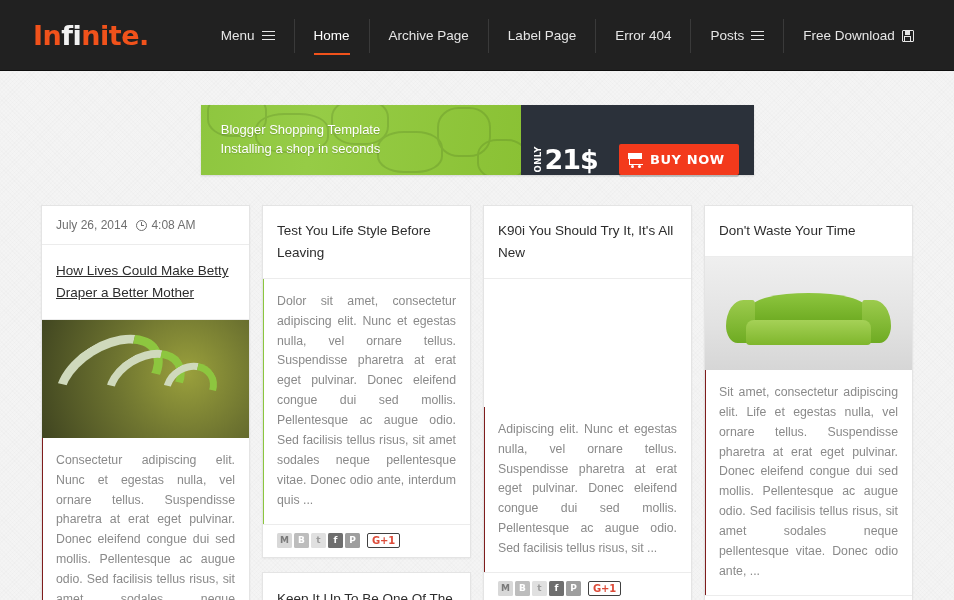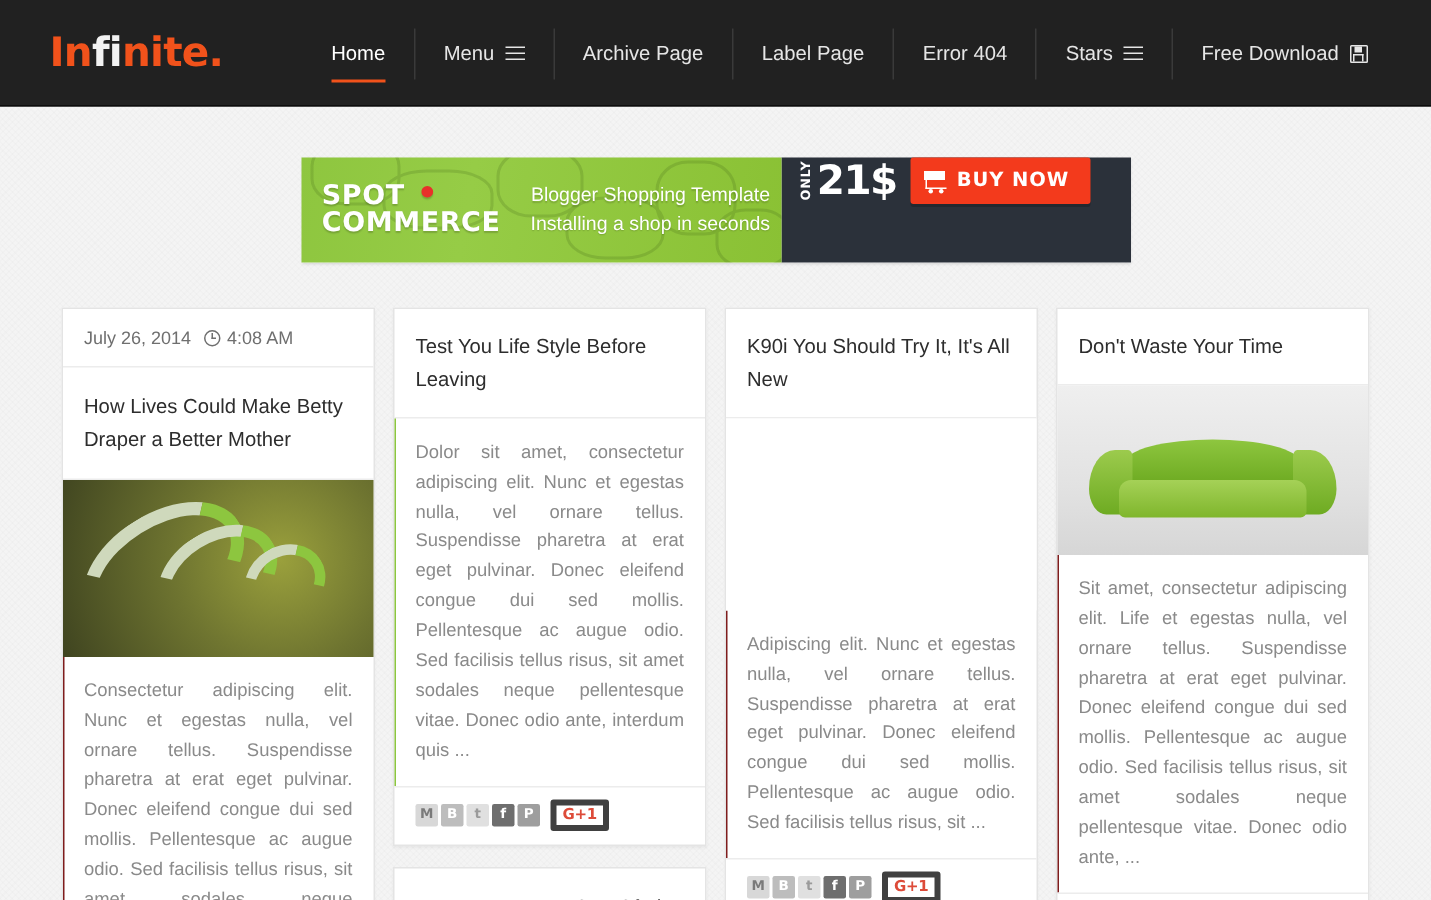--- a/index.html
+++ b/index.html
@@ -143,23 +143,23 @@
     font-size: 13px;
     line-height: 1.45;
     text-shadow: 0 1px 1px rgba(0,0,0,0.18);
     white-space: nowrap;
     text-align: right;
   }
   .banner-right {
     flex: 1;
     background: #2b313a;
     display: flex;
-    align-items: flex-start;
+    align-items: flex-end;
     padding-left: 12px;
-    gap: 9px;
+    gap: 21px;
   }
   .only-price {
     display: flex; align-items: center; gap: 2px;
     color: #fff;
     font-family: "DejaVu Sans", sans-serif;
   }
   .only-label {
     writing-mode: vertical-rl;
     transform: rotate(180deg);
     font-size: 8.5px;
@@ -239,21 +239,21 @@
   }
   .meta-time { display: flex; align-items: center; gap: 4px; }
 
   .card-title {
     padding: 14px 14px 14px 14px;
     font-size: 13.5px;
     line-height: 1.62;
     color: #2d2d2d;
     border-bottom: 1px solid #ececec;
   }
-  .card-title.tall { padding-top: 15px; padding-bottom: 15px; }
+  .card-title.tall { padding-top: 15px; padding-bottom: 15px; text-decoration: underline; }
 
   .card-img {
     width: 100%;
     display: block;
     position: relative;
     overflow: hidden;
   }
 
   .card-body {
     padding: 13px 14px 13px 13px;
@@ -284,21 +284,21 @@
     cursor: pointer;
     line-height: 1;
   }
   .sbtn.gmail { background: #d8d8d8; color: #7a7a7a; }
   .sbtn.blogger { background: #bdbdbd; color: #fff; }
   .sbtn.twitter { background: #e0e0e0; color: #9a9a9a; }
   .sbtn.facebook { background: #6e6e6e; }
   .sbtn.pinterest { background: #9e9e9e; }
   .gplus {
     margin-left: 5px;
-    border: 4px solid #404040;
+    border: 1px solid #404040;
     color: #dd4b39;
     font-size: 10px;
     font-weight: bold;
     padding: 1px 4px;
     border-radius: 2px;
     background: #fff;
     cursor: pointer;
     font-family: "DejaVu Sans", sans-serif;
     letter-spacing: -0.2px;
   }
@@ -347,43 +347,43 @@
 </style>
 </head>
 <body>
 
 <div class="header">
   <div class="logo">
     <span class="ld">In</span><span class="lw">fi</span><span class="ld">nite</span><span class="ld">.</span>
   </div>
 
   <nav class="nav">
-    <div class="nav-item active">
-      <span>Home</span>
-      <span class="nav-underline"></span>
-    </div>
     <div class="nav-item">
       <span>Menu</span>
       <span class="hamburger">
           <i></i>
           <i></i>
           <i></i>
         </span>
     </div>
+    <div class="nav-item active">
+      <span>Home</span>
+      <span class="nav-underline"></span>
+    </div>
     <div class="nav-item">
       <span>Archive Page</span>
     </div>
     <div class="nav-item">
       <span>Label Page</span>
     </div>
     <div class="nav-item">
       <span>Error 404</span>
     </div>
     <div class="nav-item">
-      <span>Stars</span>
+      <span>Posts</span>
       <span class="hamburger">
           <i></i>
           <i></i>
           <i></i>
         </span>
     </div>
     <div class="nav-item">
       <span>Free Download</span>
       <span class="floppy"></span>
     </div>
@@ -393,24 +393,20 @@
 <div class="banner-wrap">
   <div class="banner">
     <div class="banner-left">
       <div class="doodles">
         <span style="left:6px;  top:-12px; width:60px; height:44px;"></span>
         <span style="left:54px; top:8px;   width:74px; height:40px;"></span>
         <span style="left:130px;top:-6px;  width:58px; height:46px;"></span>
         <span style="left:176px;top:26px;  width:66px; height:42px;"></span>
         <span style="left:236px;top:2px;   width:54px; height:50px;"></span>
         <span style="left:276px;top:34px;  width:50px; height:40px;"></span>
-      </div>
-      <div class="sc-brand">
-        <div><span>SPOT</span><span class="dot">&nbsp;•</span></div>
-        <div>COMMERCE</div>
       </div>
       <div class="sc-tag">
         <div>Blogger Shopping Template</div>
         <div>Installing a shop in seconds</div>
       </div>
     </div>
     <div class="banner-right">
       <div class="only-price">
         <span class="only-label">ONLY</span>
         <span class="price">21$</span>

